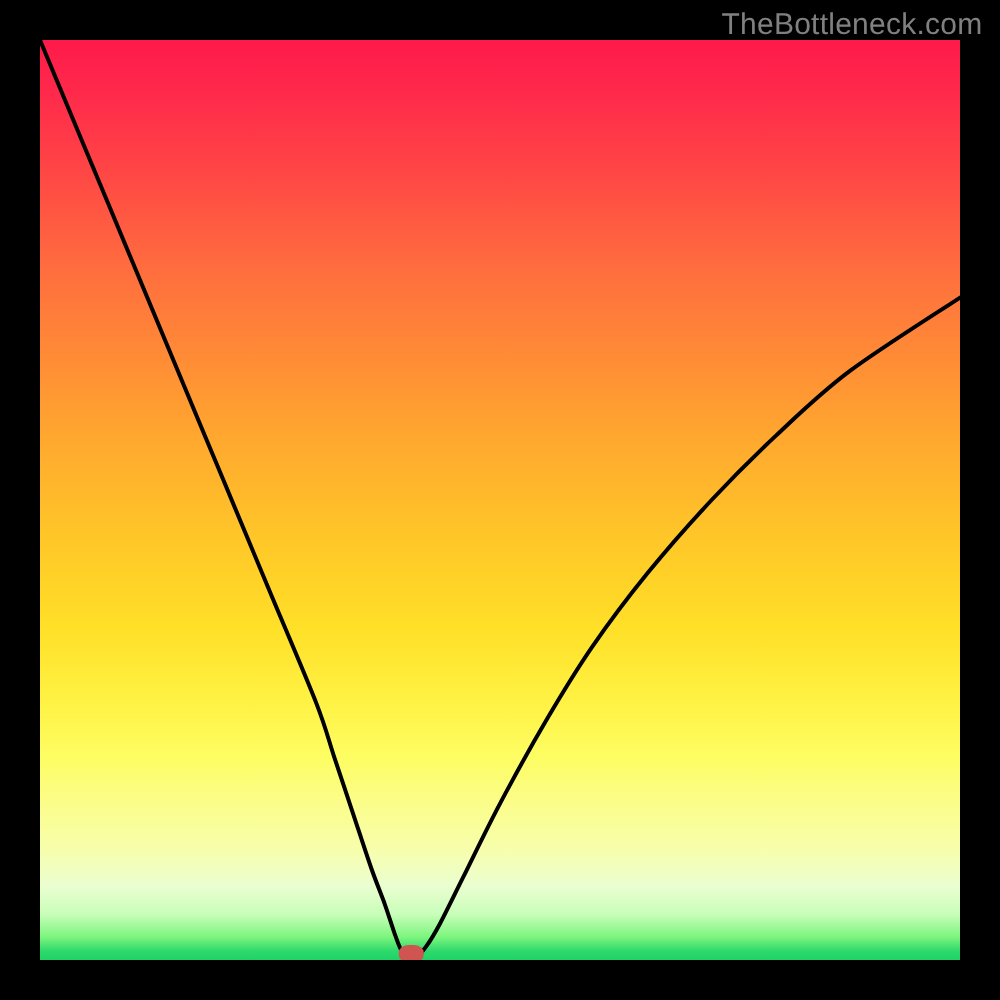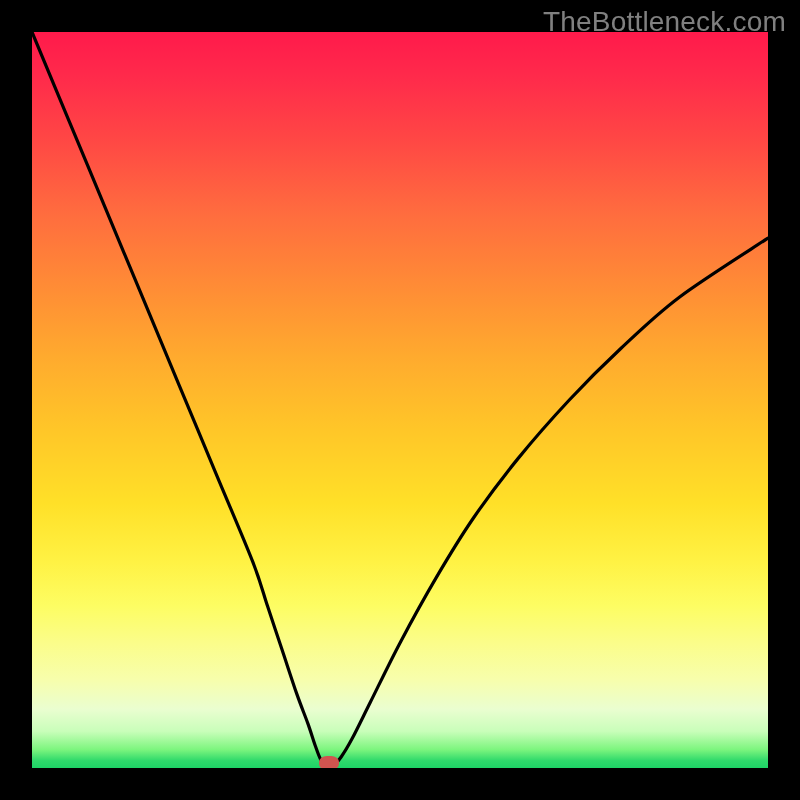--- a/index.html
+++ b/index.html
@@ -60,21 +60,21 @@
     height: 14px;
     border-radius: 8px / 6px;
     background: #d0544f;
     transform: translate(-50%, -50%);
   }
   .watermark {
     position: absolute;
     top: 6px;
     right: 14px;
     color: #808080;
-    font-size: 28px;
+    font-size: 24px;
     font-weight: 500;
     letter-spacing: 0.2px;
     font-family: Arial, Helvetica, sans-serif;
   }
 </style>
 </head>
 <body>
 
 <div class="frame">
   <div class="watermark">TheBottleneck.com</div>

